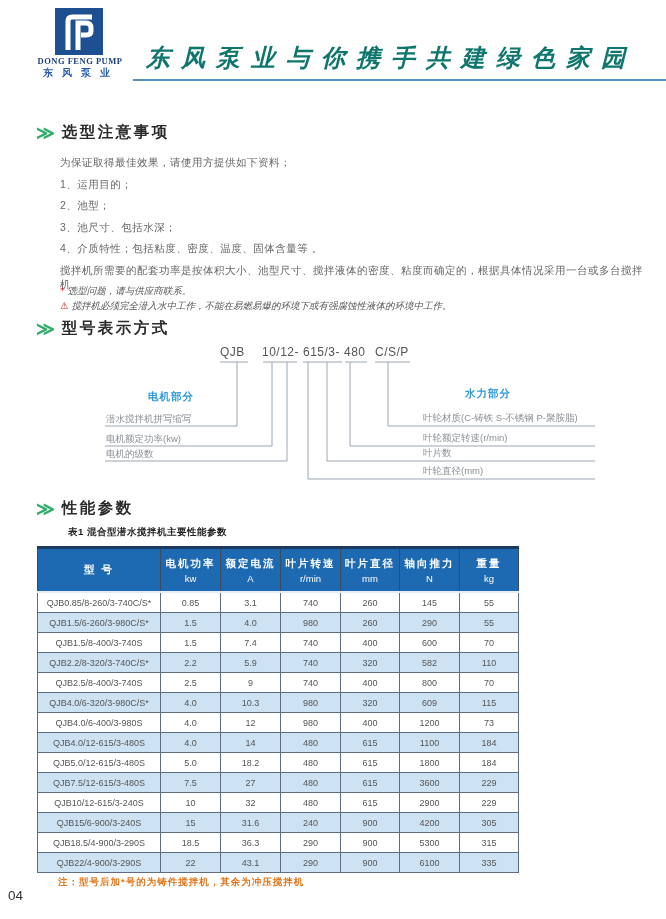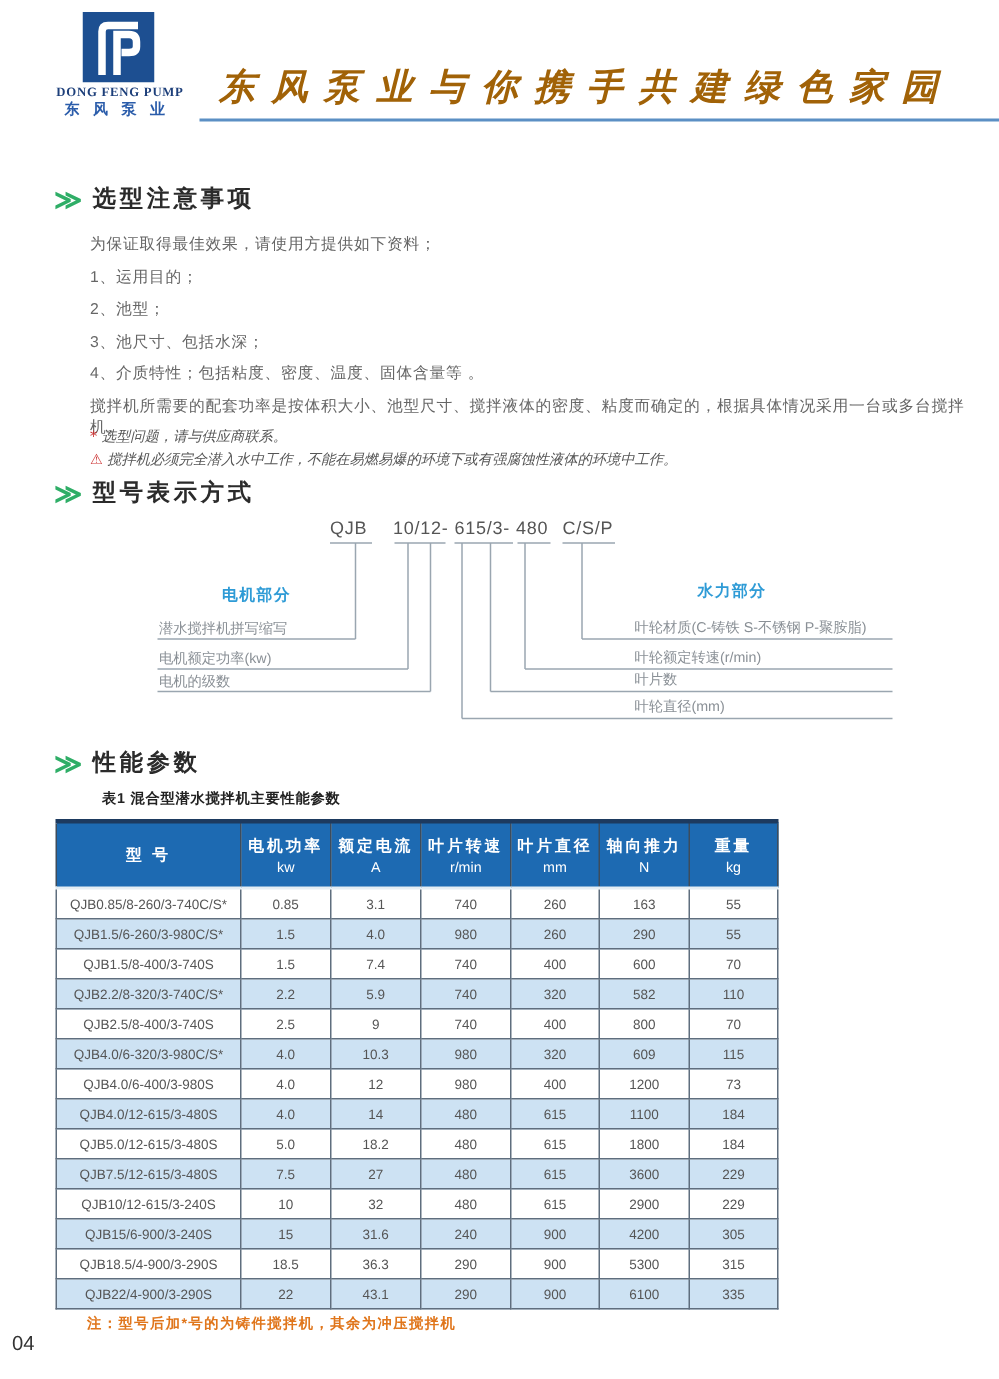--- a/index.html
+++ b/index.html
@@ -10,21 +10,21 @@
 
   
   .logo-svg { position:absolute; left:55px; top:8px; }
   .logo-en { position:absolute; left:25px; top:56px; width:110px; text-align:center;
     font-family:"Liberation Serif", serif; font-weight:bold; font-size:8.5px;
     letter-spacing:0.5px; color:#1d3f7a; }
   .logo-cn { position:absolute; left:25px; top:66px; width:112px; text-align:center;
     font-weight:bold; font-size:10px; letter-spacing:9px; color:#2a5caa; }
   .slogan { position:absolute; left:146px; top:42px; width:520px;
     font-family:"DejaVu Serif", serif; font-style:italic; font-weight:700;
-    font-size:24px; letter-spacing:11px; color:#a16207; white-space:nowrap; }
+    font-size:24px; letter-spacing:11px; color:#0f766e; white-space:nowrap; }
   .slogan-line { position:absolute; left:133px; top:79px; width:533px; height:0;
     border-top:2px solid #5b8fc4; }
 
   
   .sec-head { position:absolute; left:36px; display:flex; align-items:center; gap:7px; }
   .chevron { color:#2fae67; font-size:18px; font-weight:bold; line-height:1; }
   .sec-title { font-size:15.5px; font-weight:bold; color:#2b2b2b; letter-spacing:2.5px; }
 
   
   .notes { position:absolute; left:60px; top:156px; width:600px; color:#666; }
@@ -188,21 +188,21 @@
           </th>
         </tr>
     </thead>
     <tbody>
         <tr>
           <td>QJB0.85/8-260/3-740C/S*</td>
           <td>0.85</td>
           <td>3.1</td>
           <td>740</td>
           <td>260</td>
-          <td>163</td>
+          <td>145</td>
           <td>55</td>
         </tr>
         <tr>
           <td>QJB1.5/6-260/3-980C/S*</td>
           <td>1.5</td>
           <td>4.0</td>
           <td>980</td>
           <td>260</td>
           <td>290</td>
           <td>55</td>

